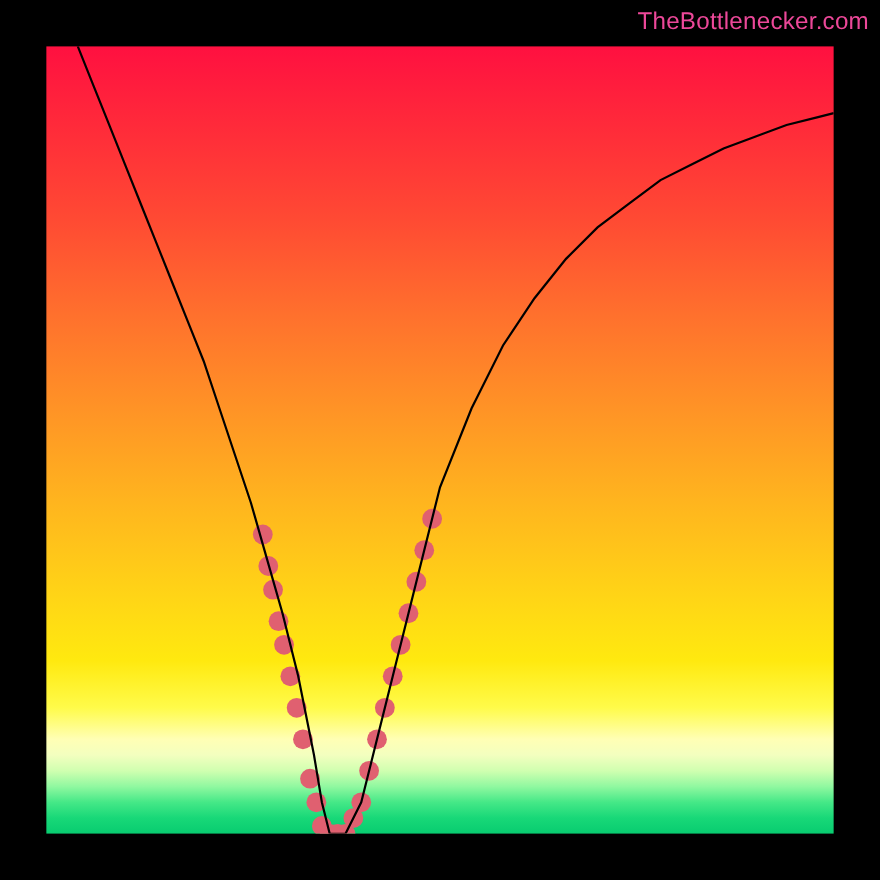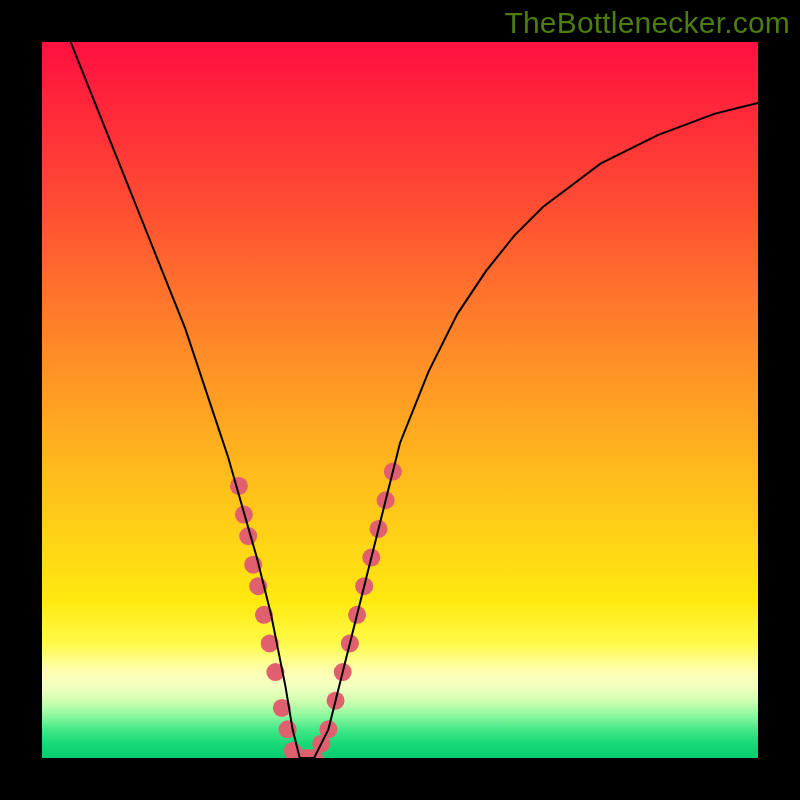--- a/index.html
+++ b/index.html
@@ -51,22 +51,22 @@
     );
   }
   .curve-layer {
     position: absolute;
     inset: 0;
   }
   .watermark {
     position: absolute;
     top: 6px;
     right: 10px;
-    color: #4d7c0f;
-    font-size: 30px;
+    color: #ec4899;
+    font-size: 22px;
     font-weight: 500;
     letter-spacing: 0.2px;
     user-select: none;
   }
 </style>
 </head>
 <body>
 
 <div class="frame">
   <div class="watermark">TheBottlenecker.com</div>

